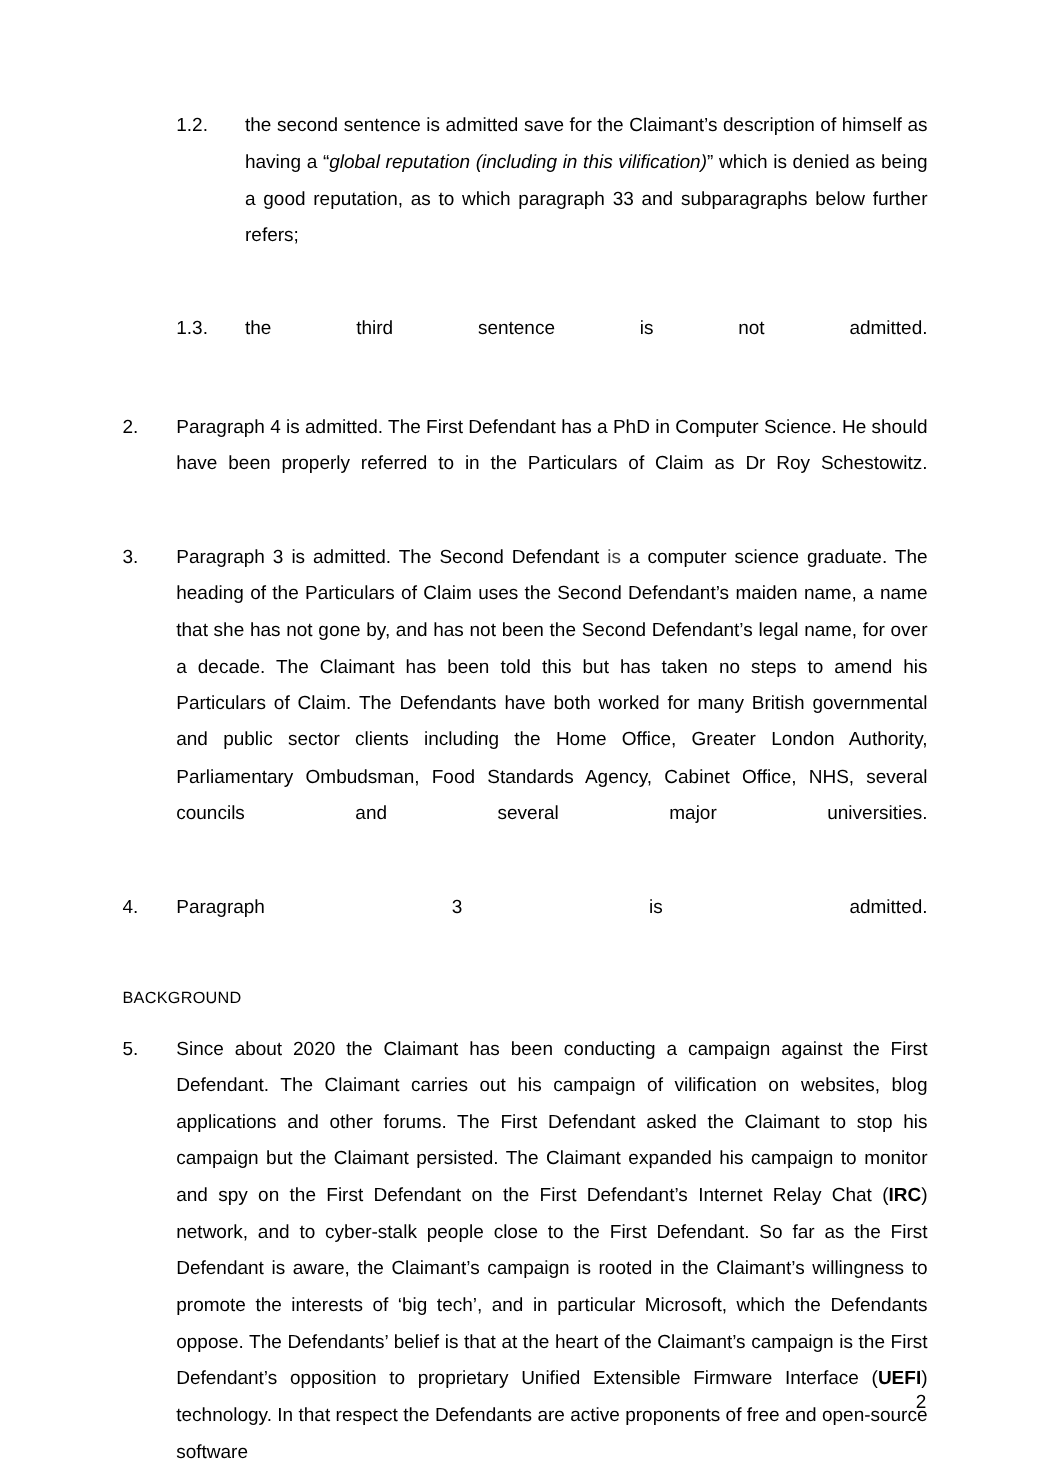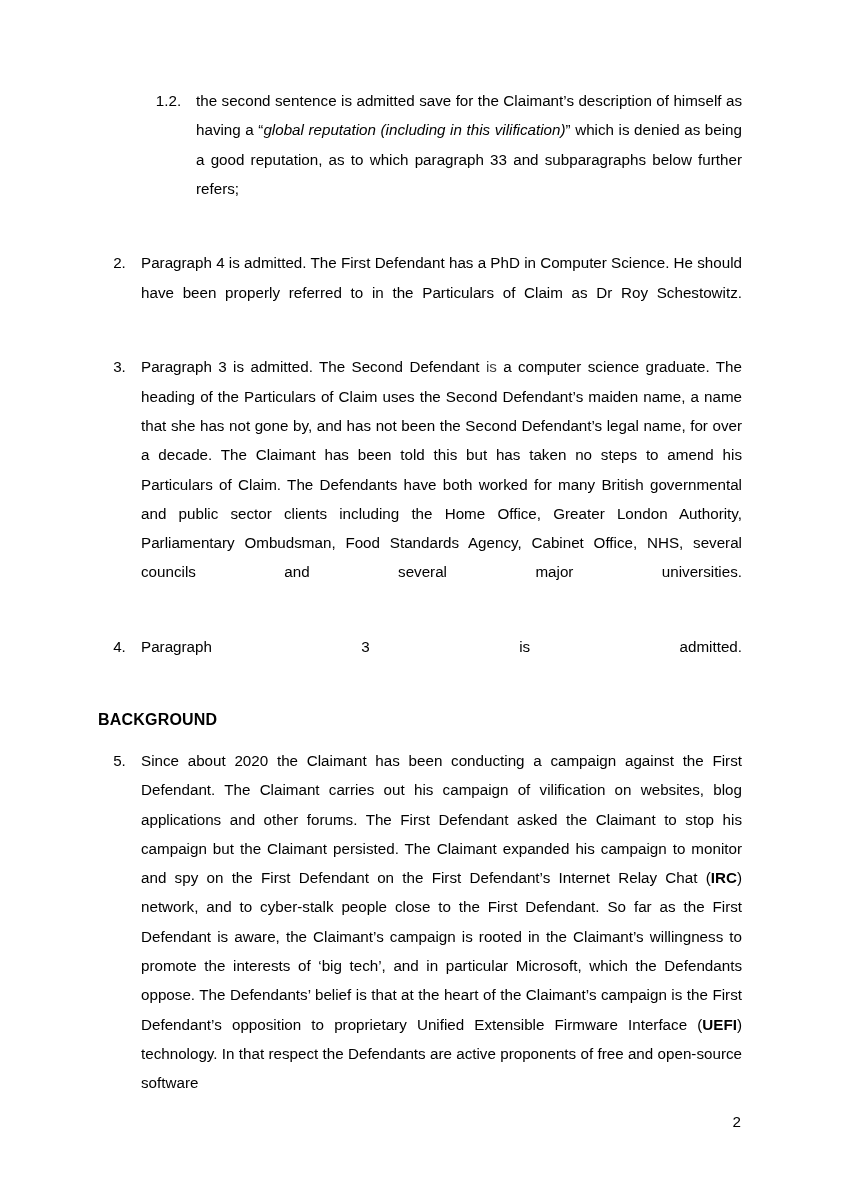--- a/index.html
+++ b/index.html
@@ -31,21 +31,21 @@
     display: flex;
     align-items: flex-start;
     font-size: 15.2px;
     line-height: 29.3px;
     text-align: justify;
     margin-bottom: 16px;
   }
   .para .num {
     flex: 0 0 auto;
     width: 43px;
-    text-align: center;
+    text-align: left;
   }
   .para .txt {
     flex: 1 1 auto;
     text-align: justify;
     text-justify: inter-word;
     hyphens: none;
   }
   
   .para .txt::after {
     content: "";
@@ -61,23 +61,23 @@
   }
   
   .para.short {
     margin-bottom: 20px;
   }
   .para.tight {
     margin-bottom: 14px;
   }
   
   .heading {
-    font-size: 16px;
+    font-size: 13px;
     line-height: 29.3px;
-    font-weight: bold;
+    font-weight: normal;
     margin: 0 0 12px 0;
     letter-spacing: 0.2px;
   }
   
   .italic { font-style: italic; }
   .bold   { font-weight: bold; }
   .redtext{ color: #404040; }
   
   .page-number {
     position: absolute;
@@ -93,20 +93,24 @@
 
 <div class="page">
 
   <div class="content">
 
     <div class="para sub">
       <span class="num">1.2.</span>
       <span class="txt"><span>the second sentence is admitted save for the Claimant’s description of himself as having a “</span><span class="italic">global reputation (including in this vilification)</span><span>” which is denied as being a good reputation, as to which paragraph 33 and subparagraphs below further refers;</span></span>
     </div>
 
+    <div class="para sub short">
+      <span class="num">1.3.</span>
+      <span class="txt">the third sentence is not admitted.</span>
+    </div>
 
     <div class="para">
       <span class="num">2.</span>
       <span class="txt">Paragraph 4 is admitted.  The First Defendant has a PhD in Computer Science. He should have been properly referred to in the Particulars of Claim as Dr Roy Schestowitz.</span>
     </div>
 
     <div class="para">
       <span class="num">3.</span>
       <span class="txt"><span>Paragraph 3 is admitted.   The Second Defendant </span><span class="redtext">is</span><span> a computer science graduate.  The heading of the Particulars of Claim uses the Second Defendant’s maiden name, a name that she has not gone by, and has not been the Second Defendant’s legal name, for over a decade.  The Claimant has been told this but has taken no steps to amend his Particulars of Claim.  The Defendants have both worked for many British governmental and public sector clients including the Home Office, Greater London Authority, Parliamentary Ombudsman, Food Standards Agency, Cabinet Office, NHS, several councils and several major universities.</span></span>
     </div>

